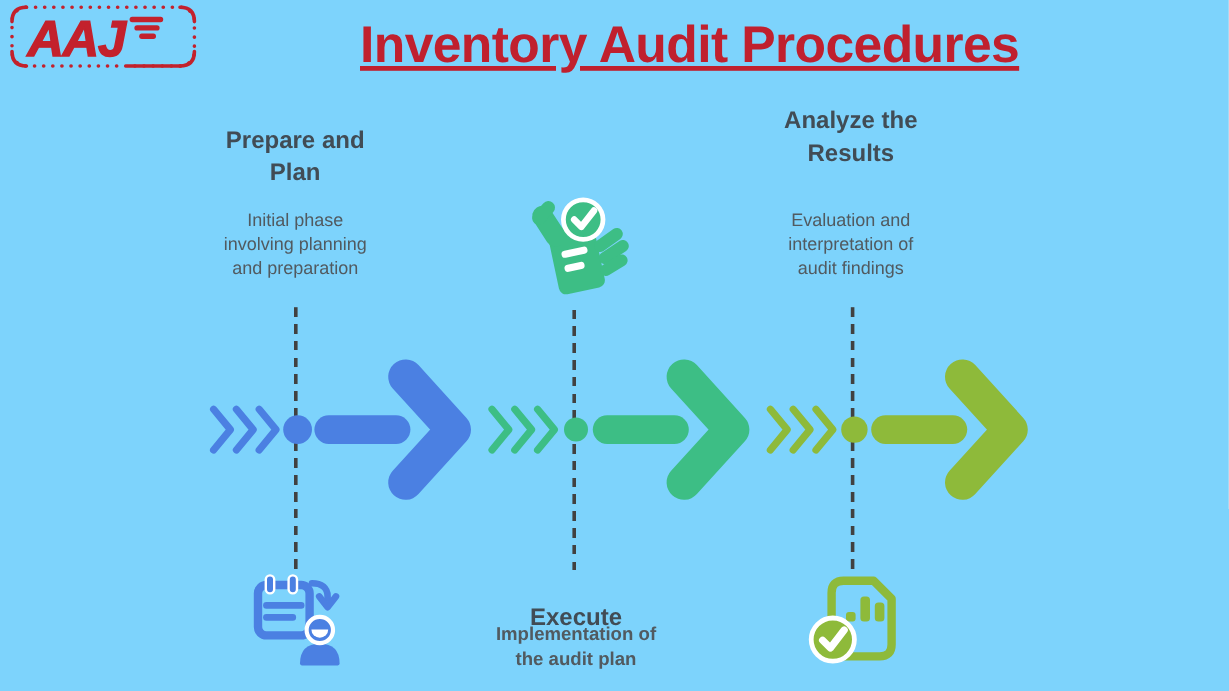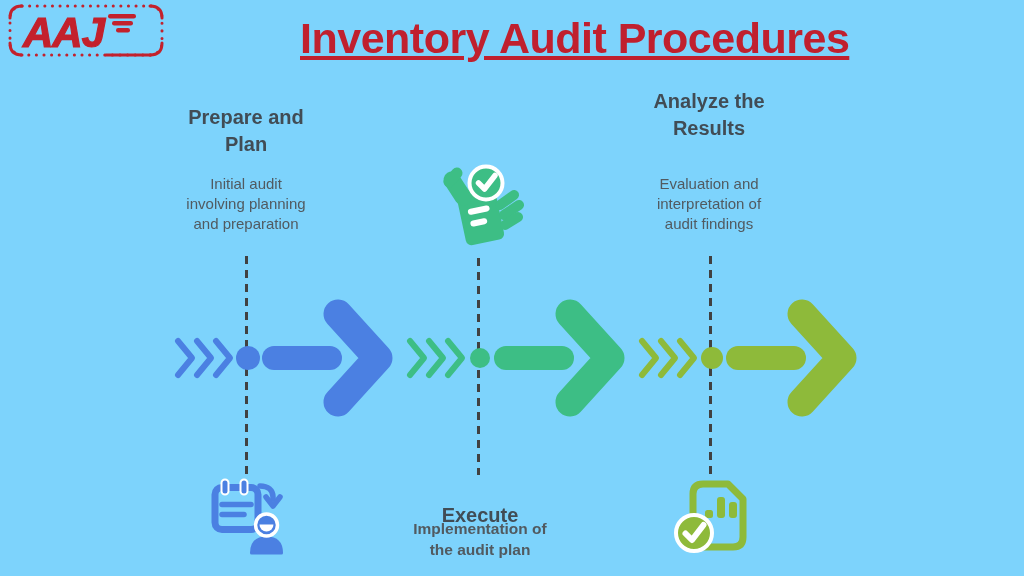--- a/index.html
+++ b/index.html
@@ -64,21 +64,21 @@
       <rect x="106" y="19" width="21" height="4.5" rx="2.2"></rect>
       <rect x="110" y="26" width="14" height="4.5" rx="2.2"></rect>
     </g>
     <text x="17" y="45" font-size="42" font-style="italic" font-weight="bold" letter-spacing="-1" fill="#c3212c" stroke="#c3212c" stroke-width="1.2">AAJ</text>
   </svg>
 
   <h1 class="title">Inventory Audit Procedures</h1>
 
   <div class="step-heading heading-1">Prepare and
 Plan</div>
-  <div class="step-desc desc-1">Initial audit
+  <div class="step-desc desc-1">Initial phase
 involving planning
 and preparation</div>
 
   <div class="step-heading heading-2">Execute</div>
   <div class="step-desc desc-2">Implementation of
 the audit plan</div>
 
   <div class="step-heading heading-3">Analyze the
 Results</div>
   <div class="step-desc desc-3">Evaluation and

